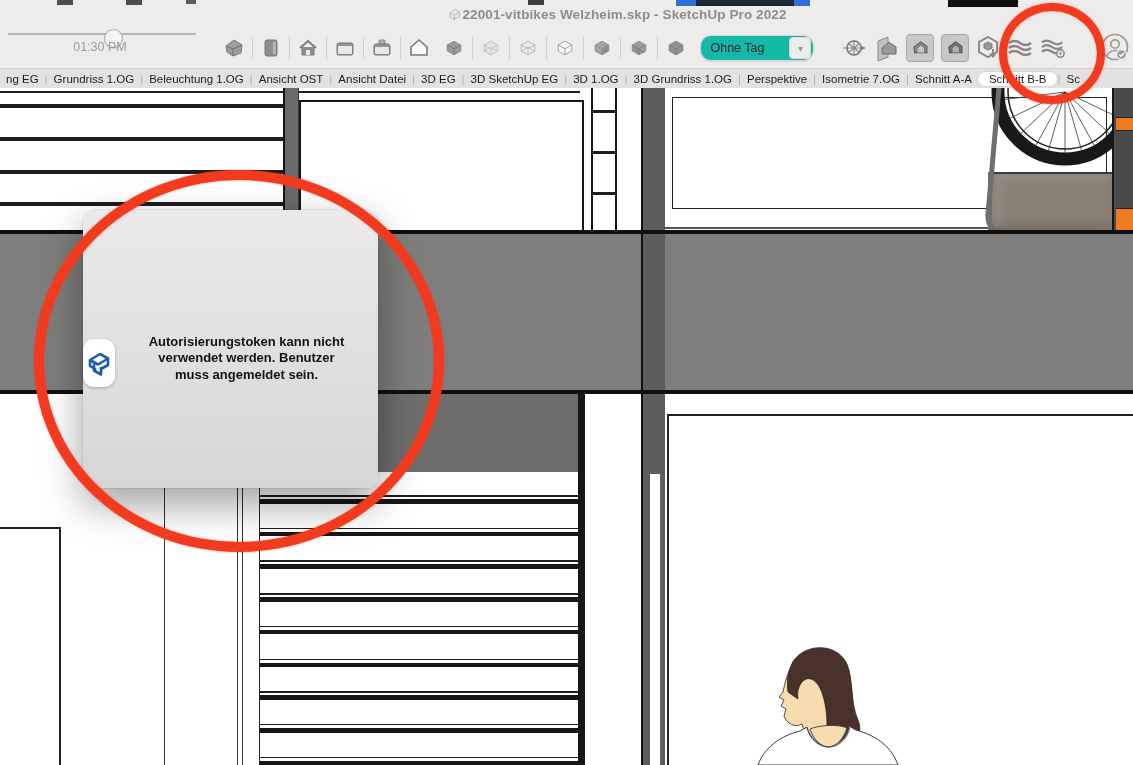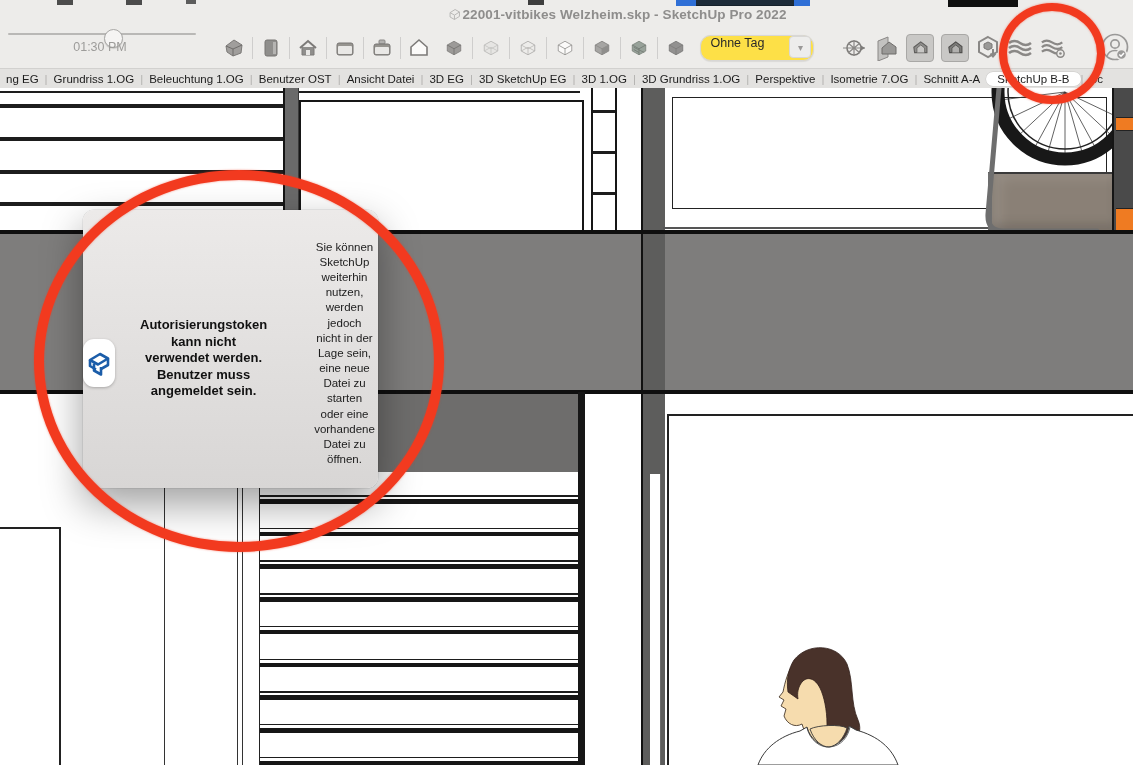--- a/index.html
+++ b/index.html
@@ -14,21 +14,21 @@
   .win-title{font-size:13.5px;font-weight:bold;color:#8e8d8c;letter-spacing:.1px;}
   .toolbar{left:0;top:28px;width:100%;height:40px;display:flex;align-items:center;}
   .tb-icon{width:26px;height:26px;display:flex;align-items:center;justify-content:center;flex:0 0 auto;}
   .tb-icon svg{display:block;}
   .tb-sep{width:1px;height:22px;background:#cfcecd;margin:0 5px;flex:0 0 auto;}
   .pressed{background:#c9c8c6;border:1px solid #a9a8a6;border-radius:4px;}
   .slider-zone{position:relative;width:210px;height:40px;flex:0 0 auto;padding-left:11px;}
   .slider-track{position:absolute;left:8px;top:32px;width:188px;height:2px;background:#b9b8b6;border-radius:1px;transform:translateY(-27px);}
   .slider-knob{position:absolute;left:96px;top:-4px;width:17px;height:17px;background:#f5f4f3;border:1px solid #a9a8a6;border-radius:50%;box-shadow:0 1px 1px rgba(0,0,0,.15);}
   .slider-label{position:absolute;left:0;top:12px;width:200px;text-align:center;font-size:12.5px;color:#9d9c9a;}
-  .tag-dd{height:24px;background:#fde047;border:1px solid #d8d7d5;border-radius:11px;display:flex;align-items:flex-start;width:112px;margin:0 4px;flex:0 0 auto;box-shadow:0 .5px 1px rgba(0,0,0,.08);}
+  .tag-dd{height:24px;background:#14b8a6;border:1px solid #d8d7d5;border-radius:11px;display:flex;align-items:center;width:112px;margin:0 4px;flex:0 0 auto;box-shadow:0 .5px 1px rgba(0,0,0,.08);}
   .tag-dd .val{flex:1;font-size:12.5px;color:#2a2a2a;padding-left:9px;}
   .tag-dd .chev{width:20px;height:20px;margin-right:2px;background:#ededec;border:1px solid #d8d7d5;border-radius:4px;
       display:flex;align-items:center;justify-content:center;color:#9a9998;font-size:10px;}
   .tabbar{left:0;top:68px;width:100%;height:20px;background:#e3e2e0;border-top:1px solid #d2d1cf;
       display:flex;align-items:center;font-size:11.5px;color:#1c1c1c;white-space:nowrap;overflow:hidden;}
   .tab{padding:1px 6px;flex:0 0 auto;}
   .tab.selected{background:#fff;border-radius:9px;padding:1px 11px;box-shadow:0 0 0 .5px #c9c8c6;}
   .tabsep{color:#b3b2b0;flex:0 0 auto;}
   
   .canvas{left:0;top:88px;width:1133px;height:677px;background:#fff;overflow:hidden;}
@@ -233,38 +233,38 @@
     </div>
   </div>
 
   <div class="abs tabbar">
     <span class="tab">ng EG</span>
       <span class="tabsep">|</span>
     <span class="tab">Grundriss 1.OG</span>
       <span class="tabsep">|</span>
     <span class="tab">Beleuchtung 1.OG</span>
       <span class="tabsep">|</span>
-    <span class="tab">Benutzer OST</span>
+    <span class="tab">Ansicht OST</span>
       <span class="tabsep">|</span>
     <span class="tab">Ansicht Datei</span>
       <span class="tabsep">|</span>
     <span class="tab">3D EG</span>
       <span class="tabsep">|</span>
     <span class="tab">3D SketchUp EG</span>
       <span class="tabsep">|</span>
     <span class="tab">3D 1.OG</span>
       <span class="tabsep">|</span>
     <span class="tab">3D Grundriss 1.OG</span>
       <span class="tabsep">|</span>
     <span class="tab">Perspektive</span>
       <span class="tabsep">|</span>
     <span class="tab">Isometrie 7.OG</span>
       <span class="tabsep">|</span>
     <span class="tab">Schnitt A-A</span>
-    <span class="tab selected">SketchUp B-B</span>
+    <span class="tab selected">Schnitt B-B</span>
       <span class="tabsep">|</span>
     <span class="tab">Sc</span>
   </div>
 </div>
 
 <div class="abs" style="left:57px;top:0;width:16px;height:5px;background:#4c4c4c;"></div>
 <div class="abs" style="left:126px;top:0;width:16px;height:5px;background:#4c4c4c;"></div>
 <div class="abs" style="left:186px;top:0;width:10px;height:4px;background:#5c5c5c;"></div>
 <div class="abs" style="left:528px;top:0;width:16px;height:5px;background:#3e3e3e;"></div>
 <div class="abs" style="left:676px;top:0;width:134px;height:6px;background:#2f6fd6;"></div>
@@ -356,19 +356,18 @@
       <svg width="32" height="32" viewBox="0 0 32 32">
         <g fill="none" stroke="#1b5da9" stroke-width="2.6" stroke-linejoin="round">
           <path d="M7 13 L17 7 L25 11.5 L15 17.5 Z"></path>
           <path d="M11 16.5 L11 23.5 L18 27.5 L18 20"></path>
           <path d="M7 13 L7 19 L13 22.5"></path>
           <path d="M25 11.5 L25 18 L18 22"></path>
         </g>
       </svg>
     </div>
     <div class="dlg-title">Autorisierungstoken kann nicht verwendet werden. Benutzer muss angemeldet sein.</div>
-    <div class="dlg-body">Sie können SketchUp weiterhin nutzen, werden jedoch nicht in der Lage sein, eine neue Datei zu starten oder eine vorhandene Datei zu öffnen.</div>
   </div>
 
   <div class="abs red-ellipse" style="left:34px;top:82px;width:390px;height:362px;"></div>
 </div>
 
 <div class="abs red-circle" style="left:999px;top:3px;width:90px;height:85px;"></div>
 
 </body></html>

